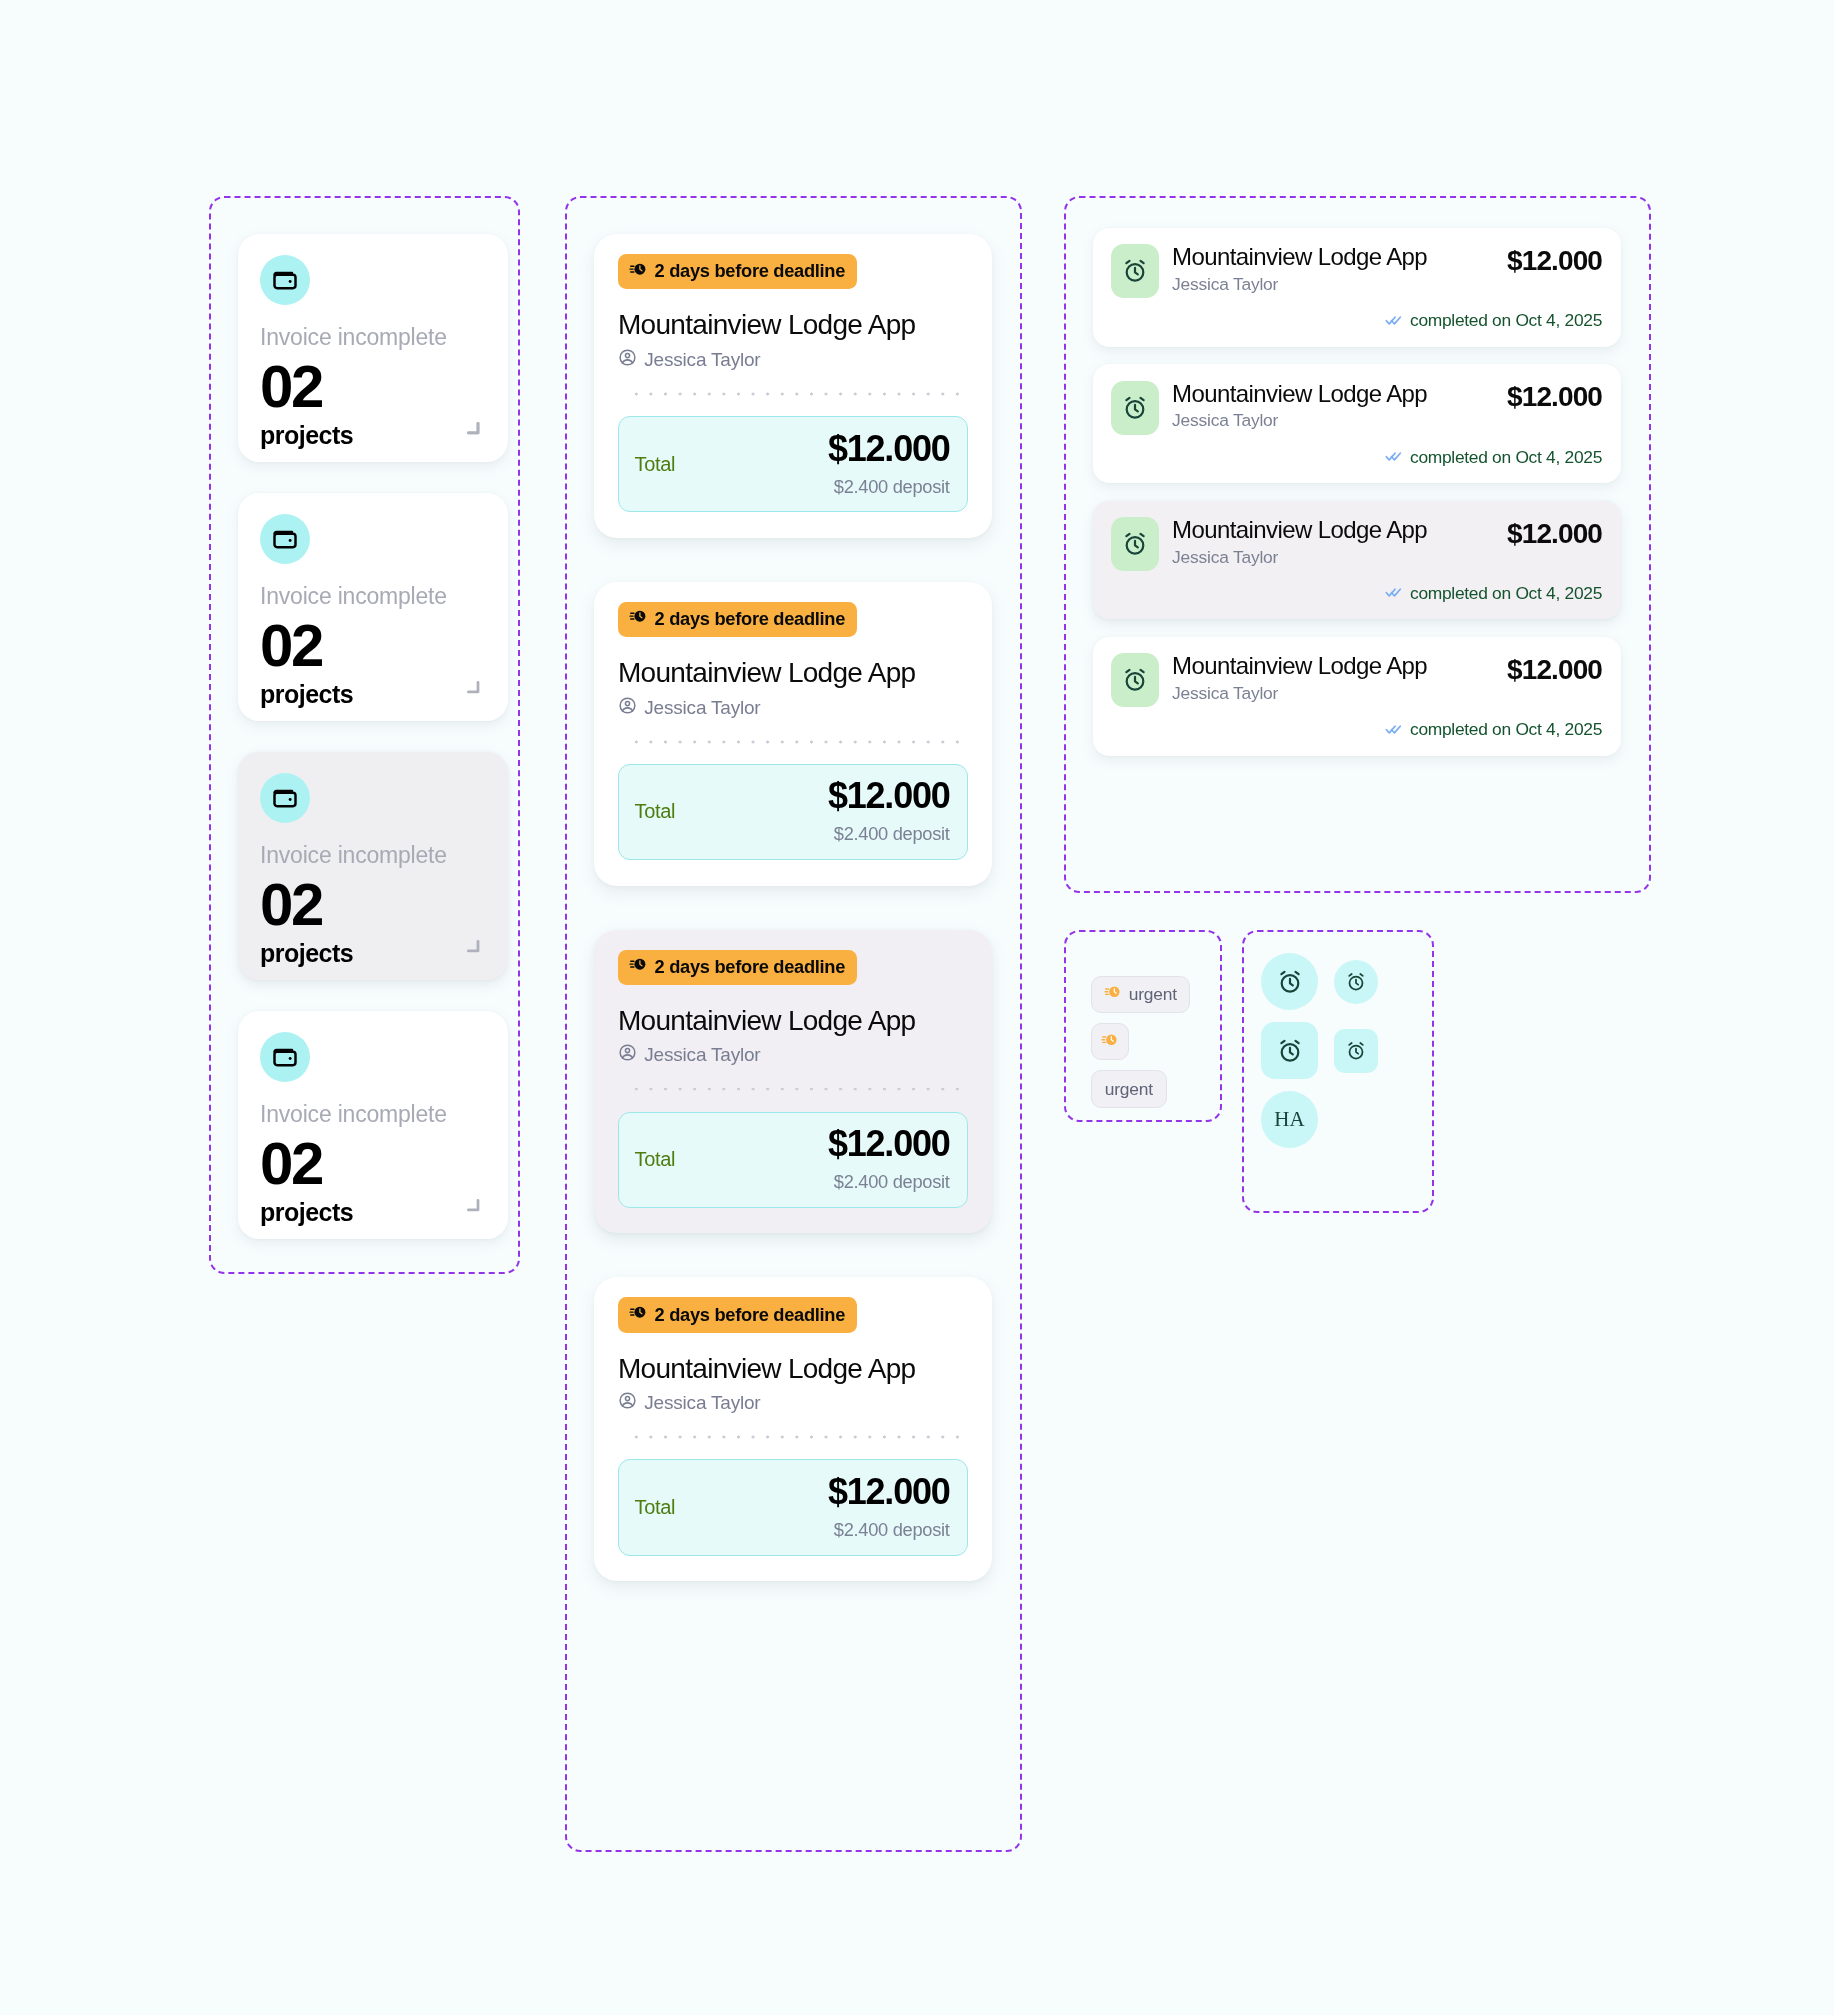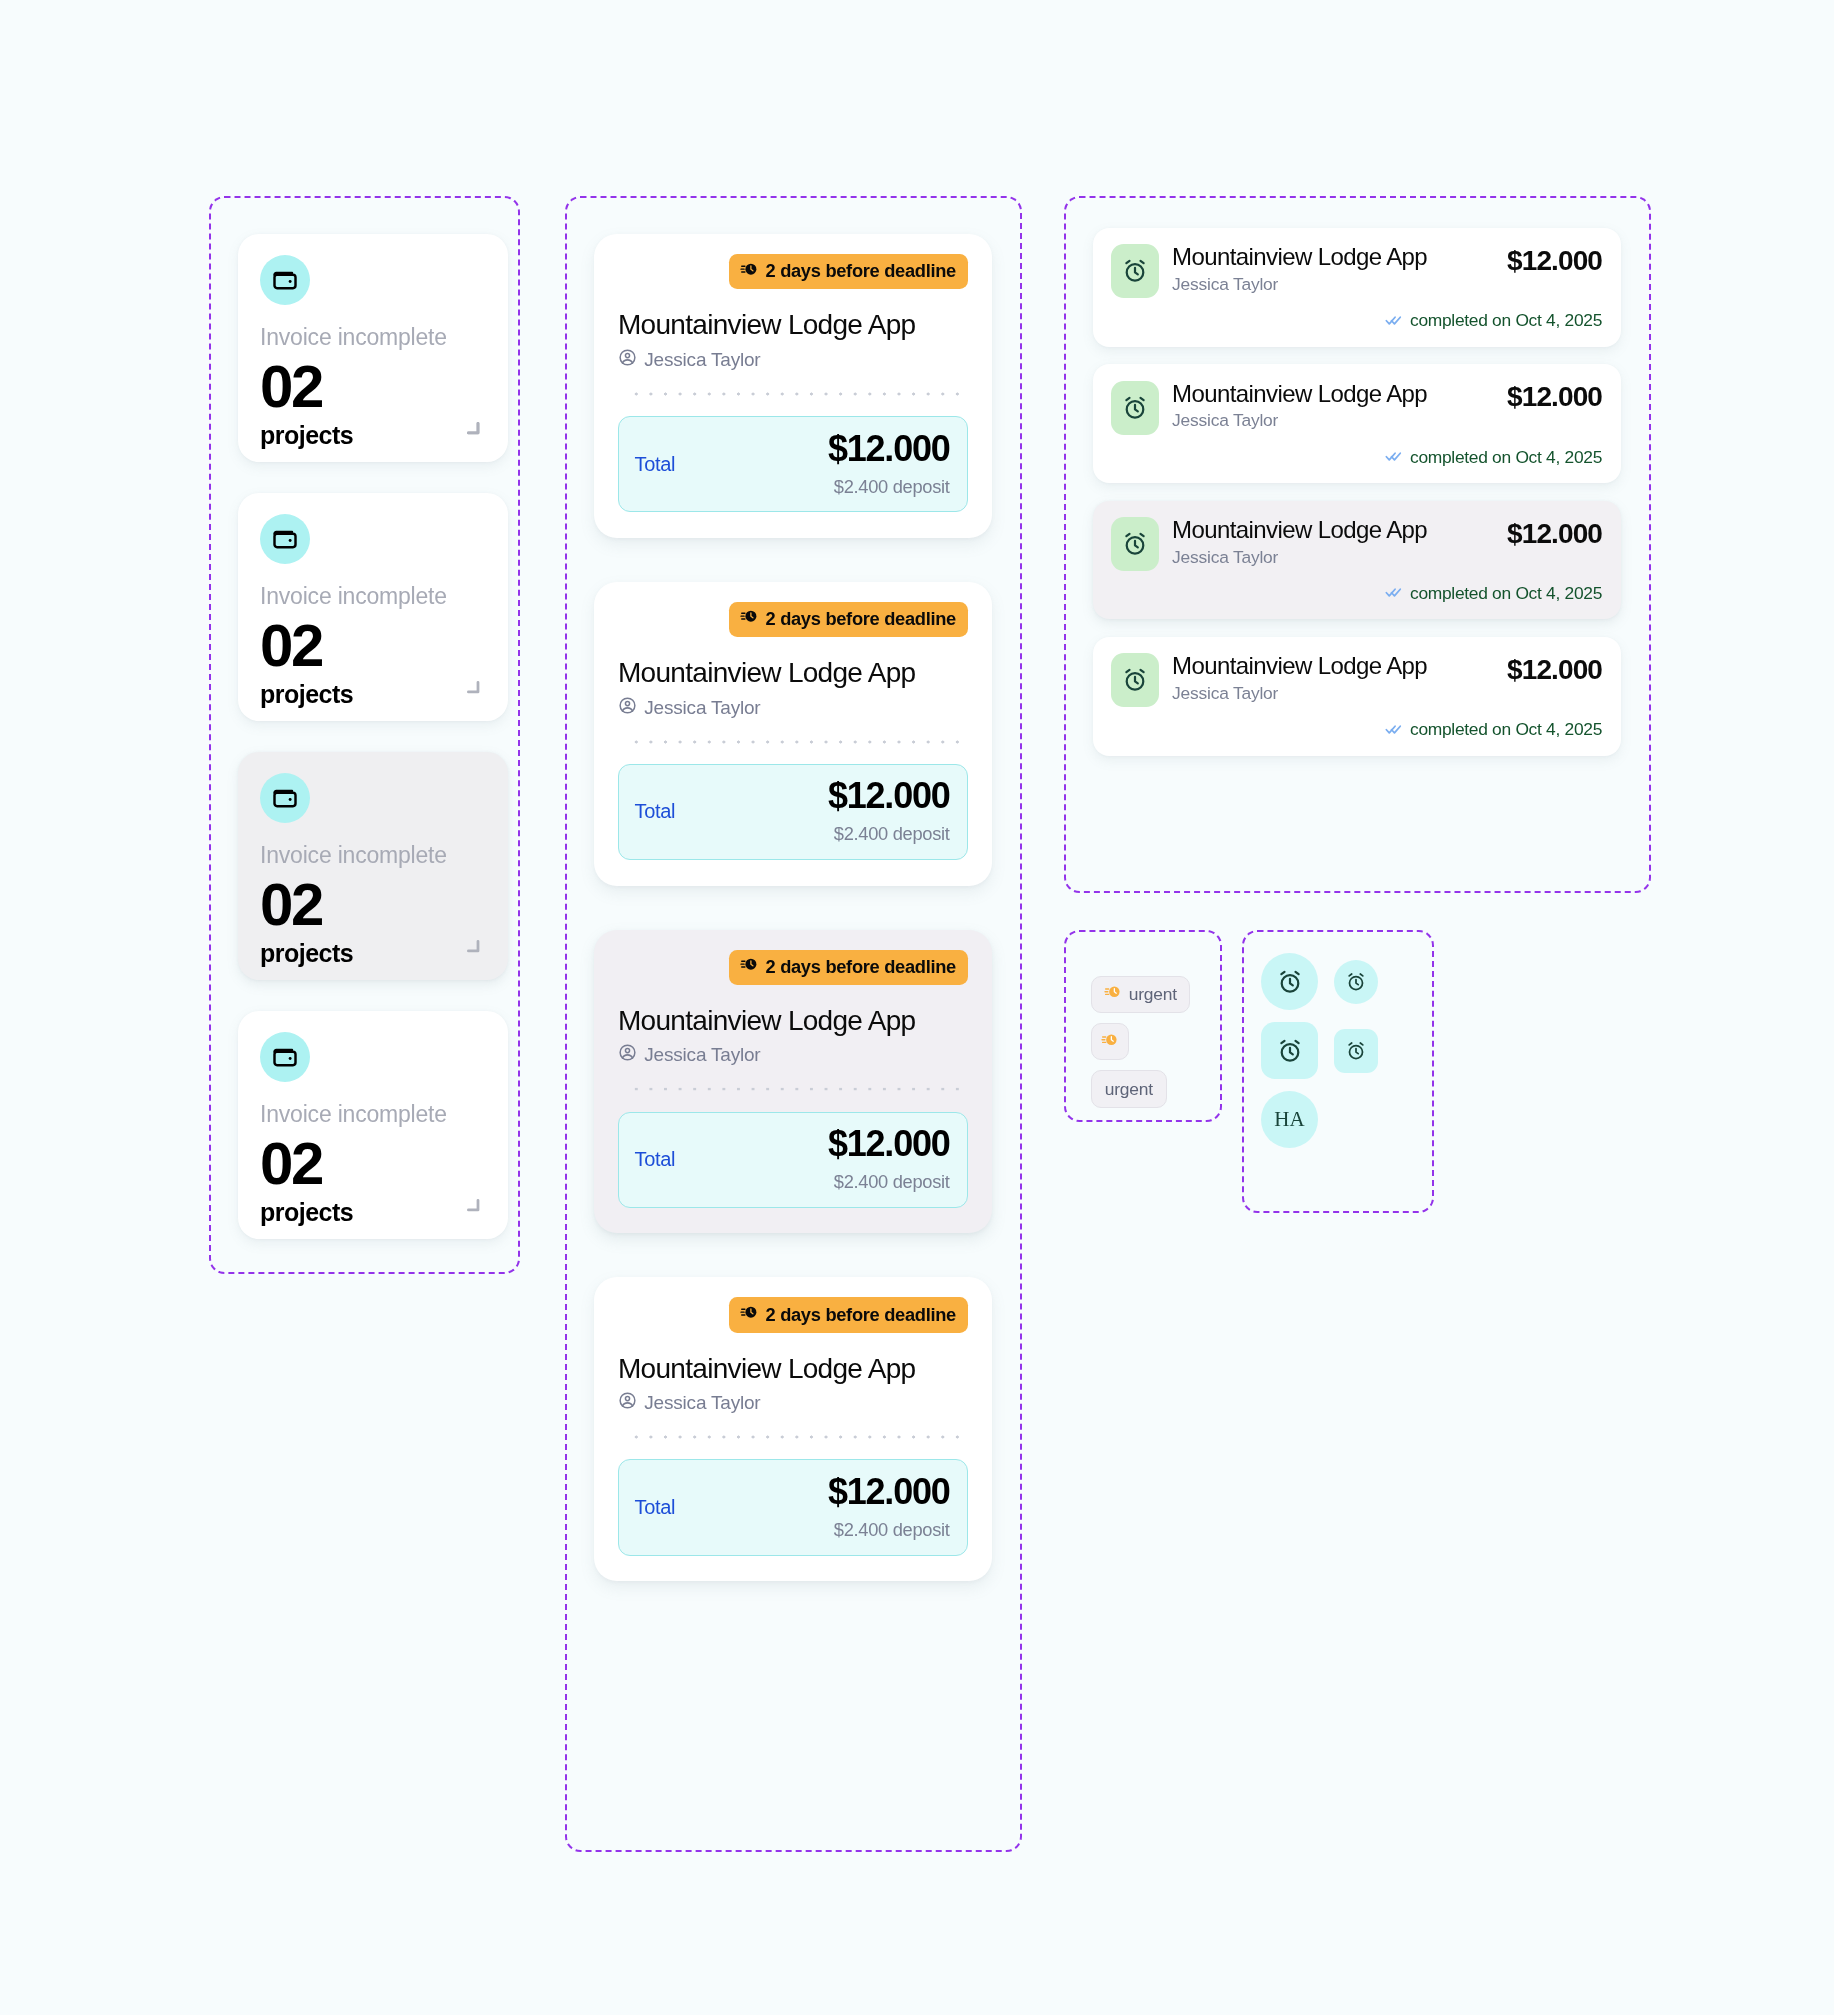--- a/index.html
+++ b/index.html
@@ -115,21 +115,21 @@
     border-radius: 23px;
     padding: 20px 24px 25.6px 24px;
     box-shadow: 0 6.4px 14.6px rgba(120,140,150,0.11), 0 1.4px 3.7px rgba(120,140,150,0.06);
   }
   .project-card.pressed {
     background: #F1EFF3;
     box-shadow: 0 6.4px 14.6px rgba(120,140,150,0.14), 0 1.4px 3.7px rgba(120,140,150,0.08);
   }
   .deadline-row {
     display: flex;
-    justify-content: flex-end;
+    justify-content: flex-start;
   }
   .deadline-badge {
     display: inline-flex;
     align-items: center;
     gap: 7.3px;
     background: #F9B041;
     border-radius: 8.2px;
     padding: 5.5px 12px 6.4px 11px;
     font-size: 18.3px;
     font-weight: 700;
@@ -168,21 +168,21 @@
     background: #E7FAFA;
     border: 1.4px solid #9CE7E9;
     border-radius: 12px;
     padding: 13.7px 17.4px 13.7px 15.5px;
     display: flex;
     align-items: flex-start;
     justify-content: space-between;
   }
   .total-label {
     font-size: 20px;
-    color: #1d4ed8;
+    color: #4d7c0f;
     letter-spacing: -0.3px;
     align-self: center;
   }
   .total-right {
     text-align: right;
   }
   .total-amount {
     font-size: 36px;
     font-weight: 700;
     color: #000000;

